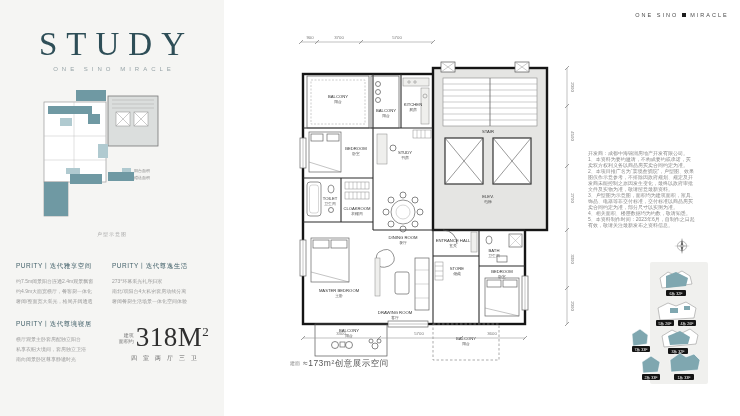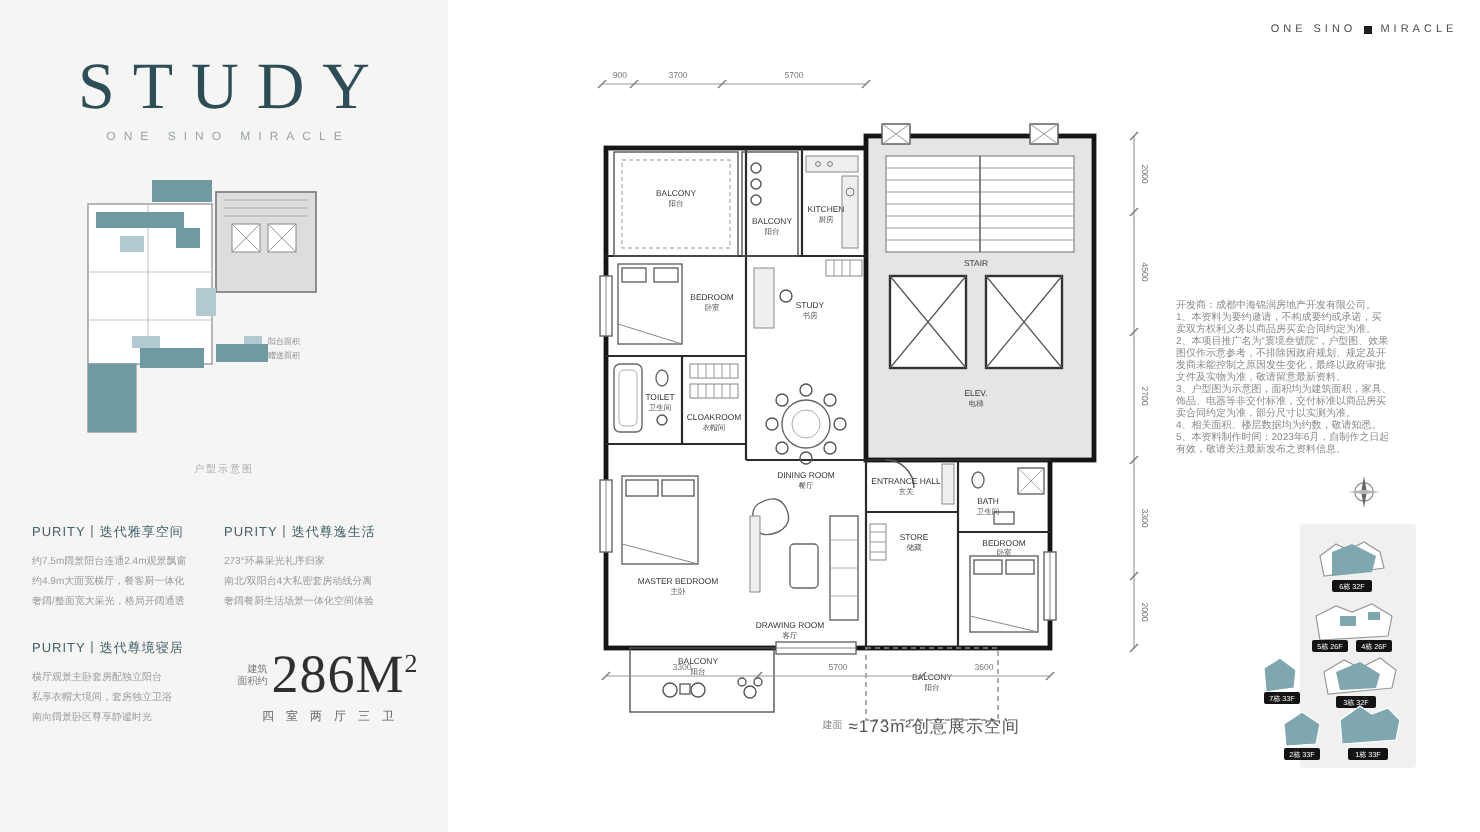--- a/index.html
+++ b/index.html
@@ -17,21 +17,21 @@
   .sec-h{font-size:6.5px;color:#44626b;letter-spacing:0.5px;margin-bottom:5px;white-space:nowrap;}
   .sec-l{font-size:5px;color:#9b9b9b;line-height:10px;white-space:nowrap;}
   #mini-caption{left:0;top:231px;width:224px;text-align:center;font-size:5px;color:#a8a8a8;letter-spacing:1px;}
   #area-block{left:108px;top:322px;width:112px;display:flex;align-items:center;justify-content:center;}
   #area-prefix{font-size:5px;color:#777;line-height:6px;margin-right:2px;text-align:right;}
   #area-value{font-family:"Liberation Serif","DejaVu Serif",serif;font-size:27px;color:#2f2f2f;letter-spacing:0.5px;}
   #area-value sup{font-size:13px;}
   #area-rooms{left:108px;top:354px;width:112px;text-align:center;font-size:6px;
     letter-spacing:6px;color:#666;text-indent:6px;}
   
-  #bottom-caption{left:290px;top:358px;width:220px;display:flex;align-items:center;justify-content:flex-end;}
+  #bottom-caption{left:290px;top:358px;width:220px;display:flex;align-items:center;justify-content:flex-start;}
   #cap-prefix{width:11px;font-size:5px;line-height:5.5px;color:#888;word-break:break-all;margin-right:2px;}
   #cap-text{font-size:8.5px;color:#555;letter-spacing:0.5px;}
   
   #brand{left:626px;top:12px;width:112px;text-align:center;}
   #brand-row{display:flex;align-items:center;justify-content:center;gap:4px;}
   .brand-en{font-size:5.5px;letter-spacing:2px;color:#4a4a4a;}
   #brand-square{width:4px;height:4px;background:#1d1d1d;display:inline-block;}
   #brand-cn{margin-top:6px;font-size:10px;letter-spacing:4px;color:#3a3a3a;text-indent:4px;white-space:nowrap;}
   #disclaimer{left:588px;top:150px;width:130px;}
   #disclaimer div{font-size:5px;line-height:6px;color:#8a8a8a;white-space:nowrap;}
@@ -114,21 +114,21 @@
     <div class="sec-l">横厅观景主卧套房配独立阳台</div>
     <div class="sec-l">私享衣帽大境间，套房独立卫浴</div>
     <div class="sec-l">南向阔景卧区尊享静谧时光</div>
   </div>
 
   <div id="area-block" class="abs">
     <div id="area-prefix">
       <div>建筑</div>
       <div>面积约</div>
     </div>
-    <div id="area-value"><span>286M</span><sup>2</sup></div>
+    <div id="area-value"><span>318M</span><sup>2</sup></div>
   </div>
   <div id="area-rooms" class="abs">四室两厅三卫</div>
 
   <svg class="abs" style="left:283px;top:26px;" width="302" height="342" viewBox="0 0 302 342">
 
     <g>
       <line class="dln" x1="18" y1="16" x2="150" y2="16"></line>
       <path class="tick" d="M16,18 l4,-4 M32,18 l4,-4 M76,18 l4,-4 M148,18 l4,-4"></path>
       <text class="dim" x="27" y="13" text-anchor="middle">900</text>
       <text class="dim" x="56" y="13" text-anchor="middle">3700</text>

